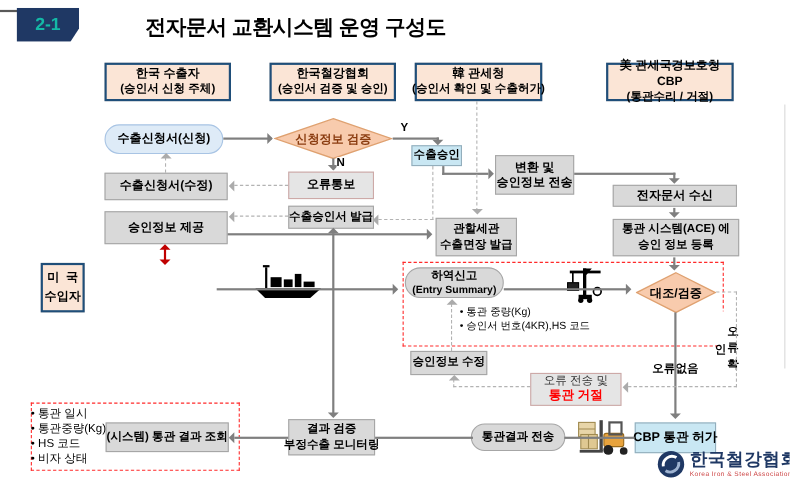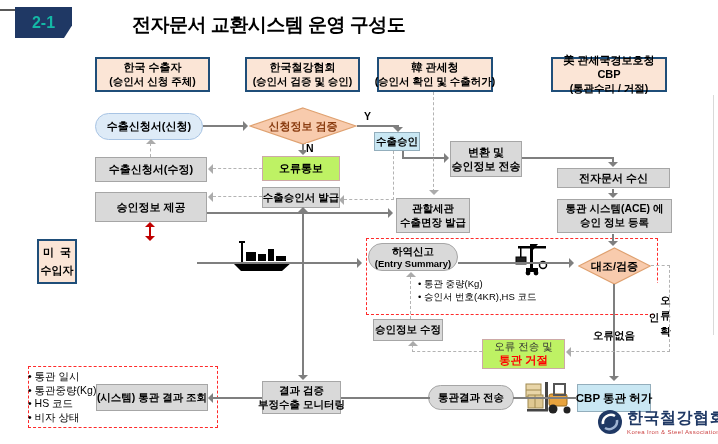--- a/index.html
+++ b/index.html
@@ -13,21 +13,21 @@
          clip-path:polygon(0 0,100% 0,100% 60%,86% 100%,0 100%);}
   .title{font-size:19px;font-weight:bold;color:#000;letter-spacing:-.5px;white-space:nowrap;}
   .hdr{background:#FBE5D6;border:2px solid #1F4E79;display:flex;flex-direction:column;
        align-items:center;justify-content:center;text-align:center;line-height:1.25;}
   .hdr .l1{font-size:11px;font-weight:bold;color:#000;}
   .hdr .l2{font-size:10.5px;font-weight:bold;color:#000;white-space:nowrap;}
   
   .node{display:flex;flex-direction:column;align-items:center;justify-content:center;
         text-align:center;font-size:11px;font-weight:bold;color:#000;line-height:1.3;white-space:nowrap;}
   .gray{background:#D9D9D9;border:1px solid #A6A6A6;}
-  .pink{background:#bef264;border:1px solid #CDA9A7;}
+  .pink{background:#e5e5e5;border:1px solid #CDA9A7;}
   .cyan{background:#C9E7F3;border:1px solid #93AEBC;}
   .peachbox{background:#FBE5D6;border:2.5px solid #1F4E79;}
   .stad{border-radius:14px;}
   .blue{background:#DEEBF7;border:1px solid #A8C4E4;}
   .sm{font-size:10.5px;}
   .xs{font-size:9.5px;font-weight:bold;}
   
   .diamond{display:block;}
   .diamond svg{position:absolute;left:0;top:0;width:100%;height:100%;}
   .diamond .dlabel{position:absolute;left:0;top:0;width:100%;height:100%;

